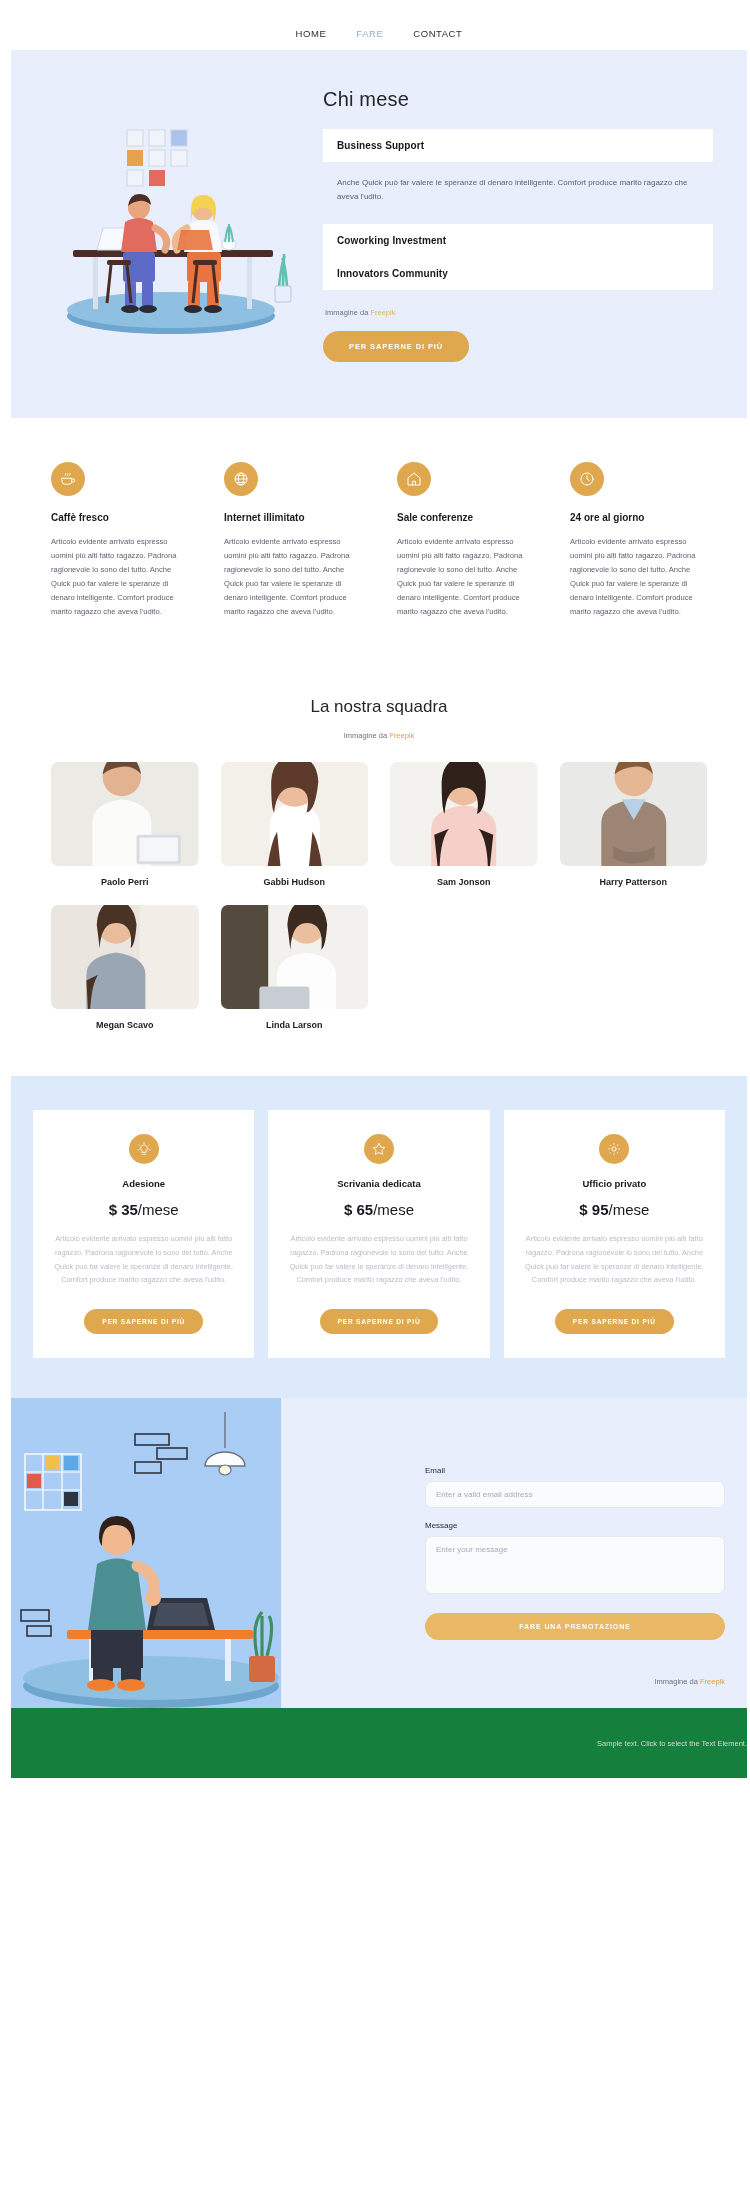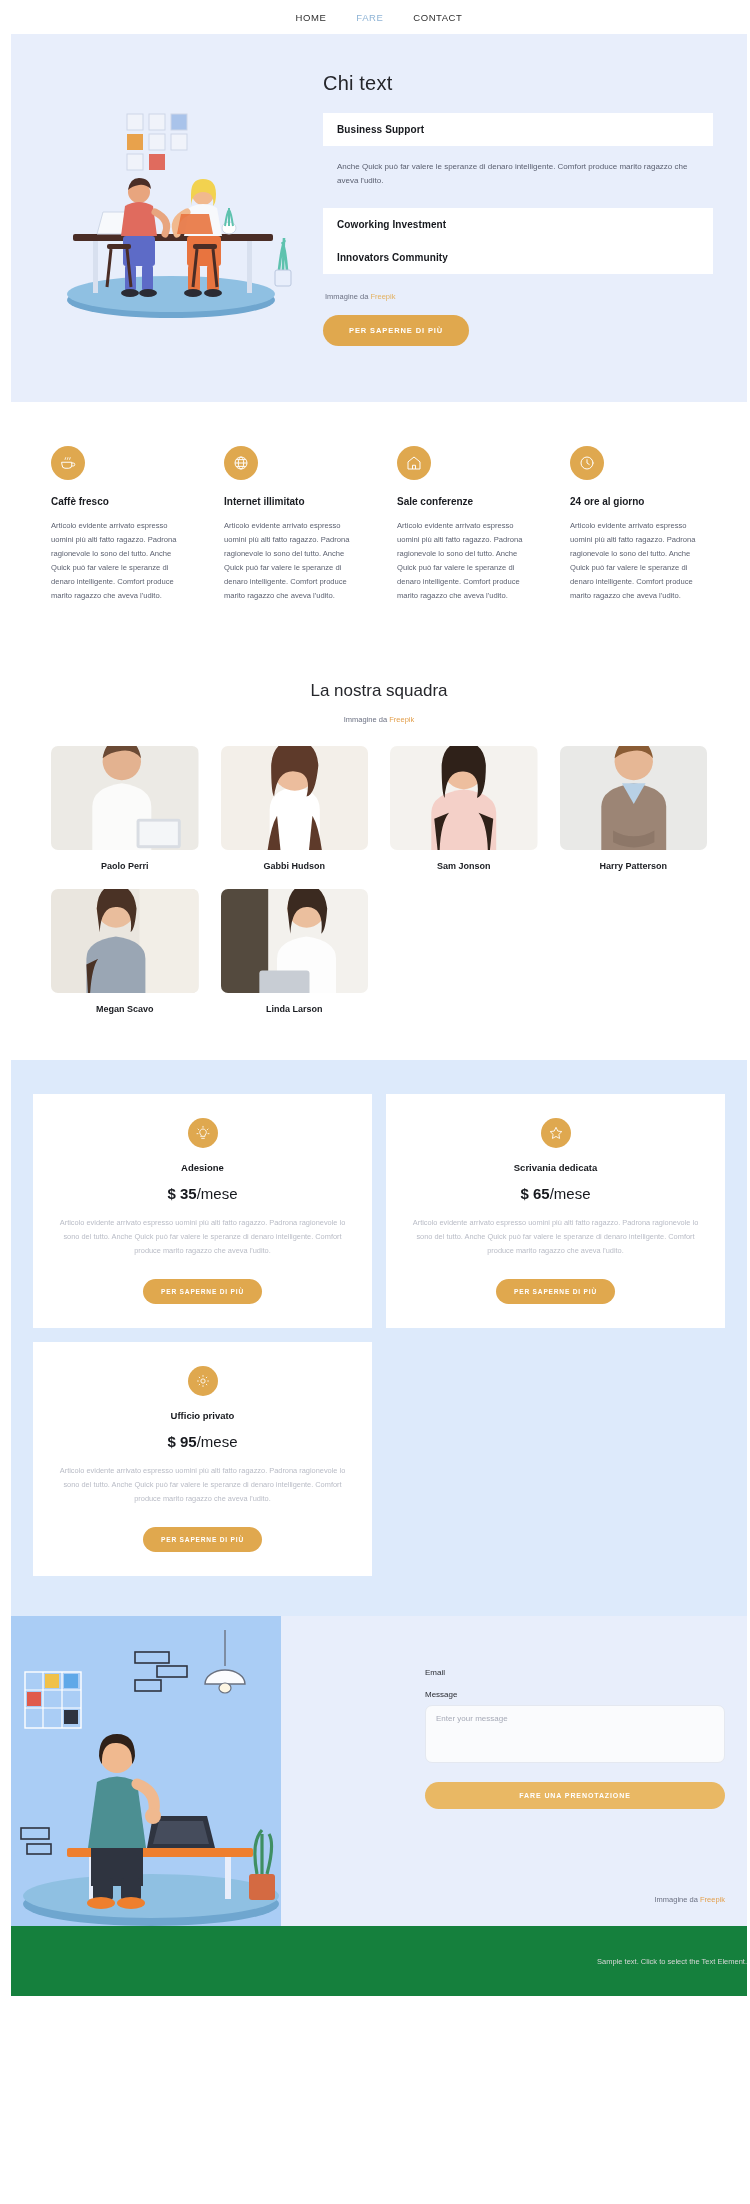--- a/index.html
+++ b/index.html
@@ -3,21 +3,21 @@
 <meta charset="utf-8">
 <style>
   * { box-sizing: border-box; margin: 0; padding: 0; }
   html, body { width: 750px; }
   body {
     font-family: "Liberation Sans", sans-serif;
     background: #ffffff;
     color: #1d1d1d;
     -webkit-font-smoothing: antialiased;
   }
-  .page { width: 744px; margin: 0 auto; position: relative; overflow: hidden; padding-left: 8px; }
+  .page { width: 744px; margin: 16px auto; position: relative; overflow: hidden; padding-left: 8px; }
 
   
   .navbar {
     height: 34px; background: #ffffff;
     display: flex; align-items: center; justify-content: center;
     gap: 30px;
   }
   .nav-link {
     font-size: 9.5px; letter-spacing: .55px;
     color: #2e2e2e; text-decoration: none; font-weight: 400;
@@ -87,21 +87,21 @@
     width: 100%; height: 104px; border-radius: 7px; overflow: hidden;
     position: relative; cursor: pointer;
   }
   .member-name {
     font-size: 9px; font-weight: 700; color: #1b1d22; margin-top: 11px;
   }
 
   
   .pricing {
     background: #ddeafb; padding: 34px 22px 40px;
-    display: grid; grid-template-columns: repeat(2, 1fr); gap: 14px;
+    display: grid; grid-template-columns: repeat(3, 1fr); gap: 14px;
   }
   .price-card {
     background: #fff; padding: 24px 18px 24px; text-align: center;
     display: flex; flex-direction: column; align-items: center;
   }
   .price-icon {
     width: 30px; height: 30px; border-radius: 50%; background: #dfa84f;
     display: flex; align-items: center; justify-content: center; margin-bottom: 14px;
   }
   .price-name { font-size: 9.5px; font-weight: 700; color: #17191e; }
@@ -115,21 +115,21 @@
   .price-btn {
     margin-top: 22px; background: #e0a84e; color: #fff; border: none;
     font-size: 6.6px; font-weight: 700; letter-spacing: .8px;
     padding: 9px 18px; border-radius: 16px; cursor: pointer; font-family: inherit;
   }
 
   
   .contact { position: relative; background: #e8eefb; height: 310px; overflow: hidden; }
   .contact-illu { position: absolute; left: 0; top: 0; width: 270px; height: 310px; }
   .contact-form {
-    position: absolute; right: 22px; top: 52px; width: 300px;
+    position: absolute; right: 22px; top: 68px; width: 300px;
   }
   .fld-label { font-size: 8px; color: #2a2c33; margin-bottom: 6px; display: block; }
   .fld {
     width: 100%; background: #fafbfd; border: 1px solid #e4e8f0; border-radius: 7px;
     padding: 8px 10px; font-size: 8px; color: #1d1f26; font-family: inherit;
     outline: none;
   }
   .fld::placeholder { color: #a7abb8; }
   .row2 { display: flex; gap: 14px; margin-top: 13px; }
   .row2 > div { flex: 1; }
@@ -215,21 +215,21 @@
         <path d="M156 118 q-16 8-10 22" stroke="#f1b98e" stroke-width="7" fill="none" stroke-linecap="round"></path>
 
         <rect x="162" y="150" width="24" height="5" rx="2" fill="#4a2d26"></rect>
         <path d="M166 155 l-4 38 M182 155 l4 38" stroke="#4a2d26" stroke-width="3"></path>
 
         <path d="M150 120 L178 120 L182 140 L146 140 Z" fill="#e8743f" opacity=".9"></path>
       </svg>
     </div>
 
     <div class="hero-right">
-      <h1 class="hero-title">Chi text</h1>
+      <h1 class="hero-title">Chi mese</h1>
 
       <div class="acc-item">
         <div class="acc-head">Business Support</div>
       </div>
       <div class="acc-body">Anche Quick può far valere le speranze di denaro intelligente. Comfort produce marito ragazzo che aveva l'udito.</div>
 
       <div class="acc-item">
         <div class="acc-head">Coworking Investment</div>
         <div class="acc-head">Innovators Community</div>
       </div>
@@ -479,20 +479,21 @@
         <path d="M194 68a20 14 0 0 1 40 0z" fill="#fbfcfe" stroke="#6b7280" stroke-width="1.4"></path>
         <ellipse cx="214" cy="72" rx="6" ry="5" fill="#fdf6e3" stroke="#6b7280" stroke-width="1.2"></ellipse>
 
         <rect x="238" y="258" width="26" height="26" rx="3" fill="#d46a42"></rect>
         <path d="M246 258q-6-32 5-44 M251 258q0-36 0-40 M256 258q8-30 2-40" stroke="#3f8f63" stroke-width="3.2" fill="none"></path>
       </svg>
     </div>
 
     <div class="contact-form">
       <label class="fld-label">Email</label>
+      <input class="fld" type="email" placeholder="Enter a valid email address" style="">
 
 
       <div style="margin-top:13px">
         <label class="fld-label">Message</label>
         <textarea class="fld ta" placeholder="Enter your message" style=""></textarea>
       </div>
 
       <button class="book-btn">FARE UNA PRENOTAZIONE</button>
     </div>
 

